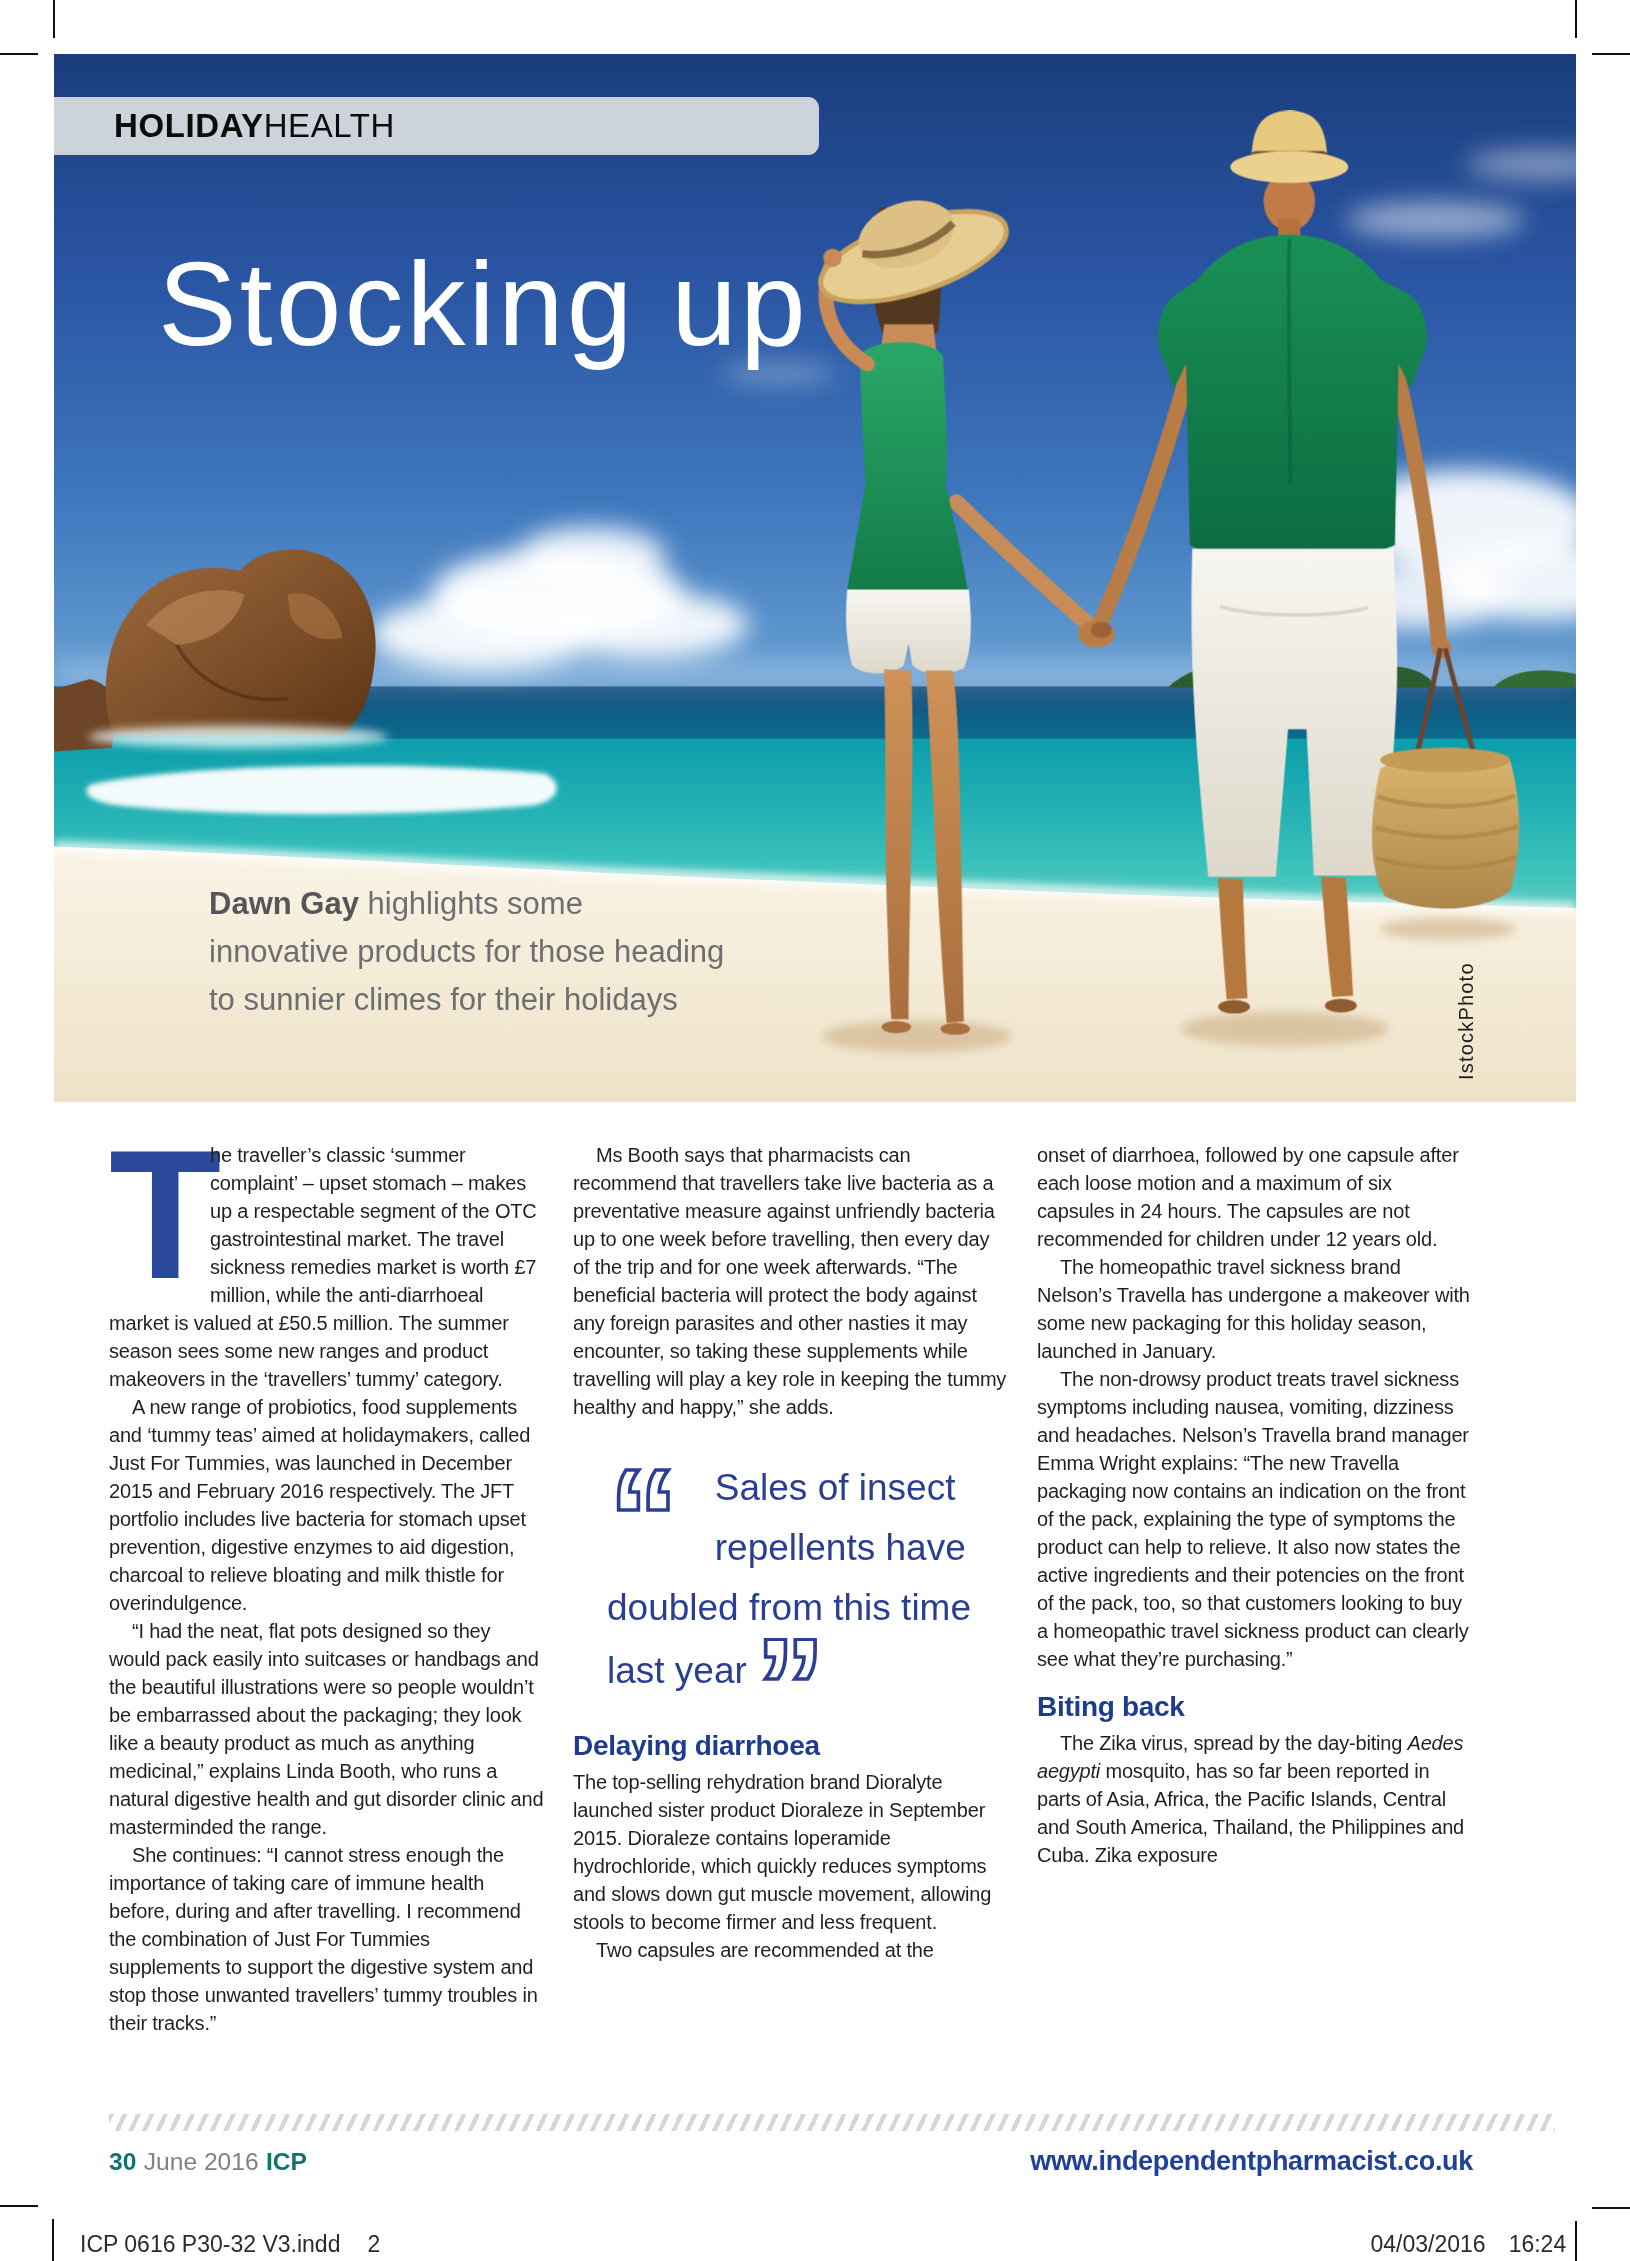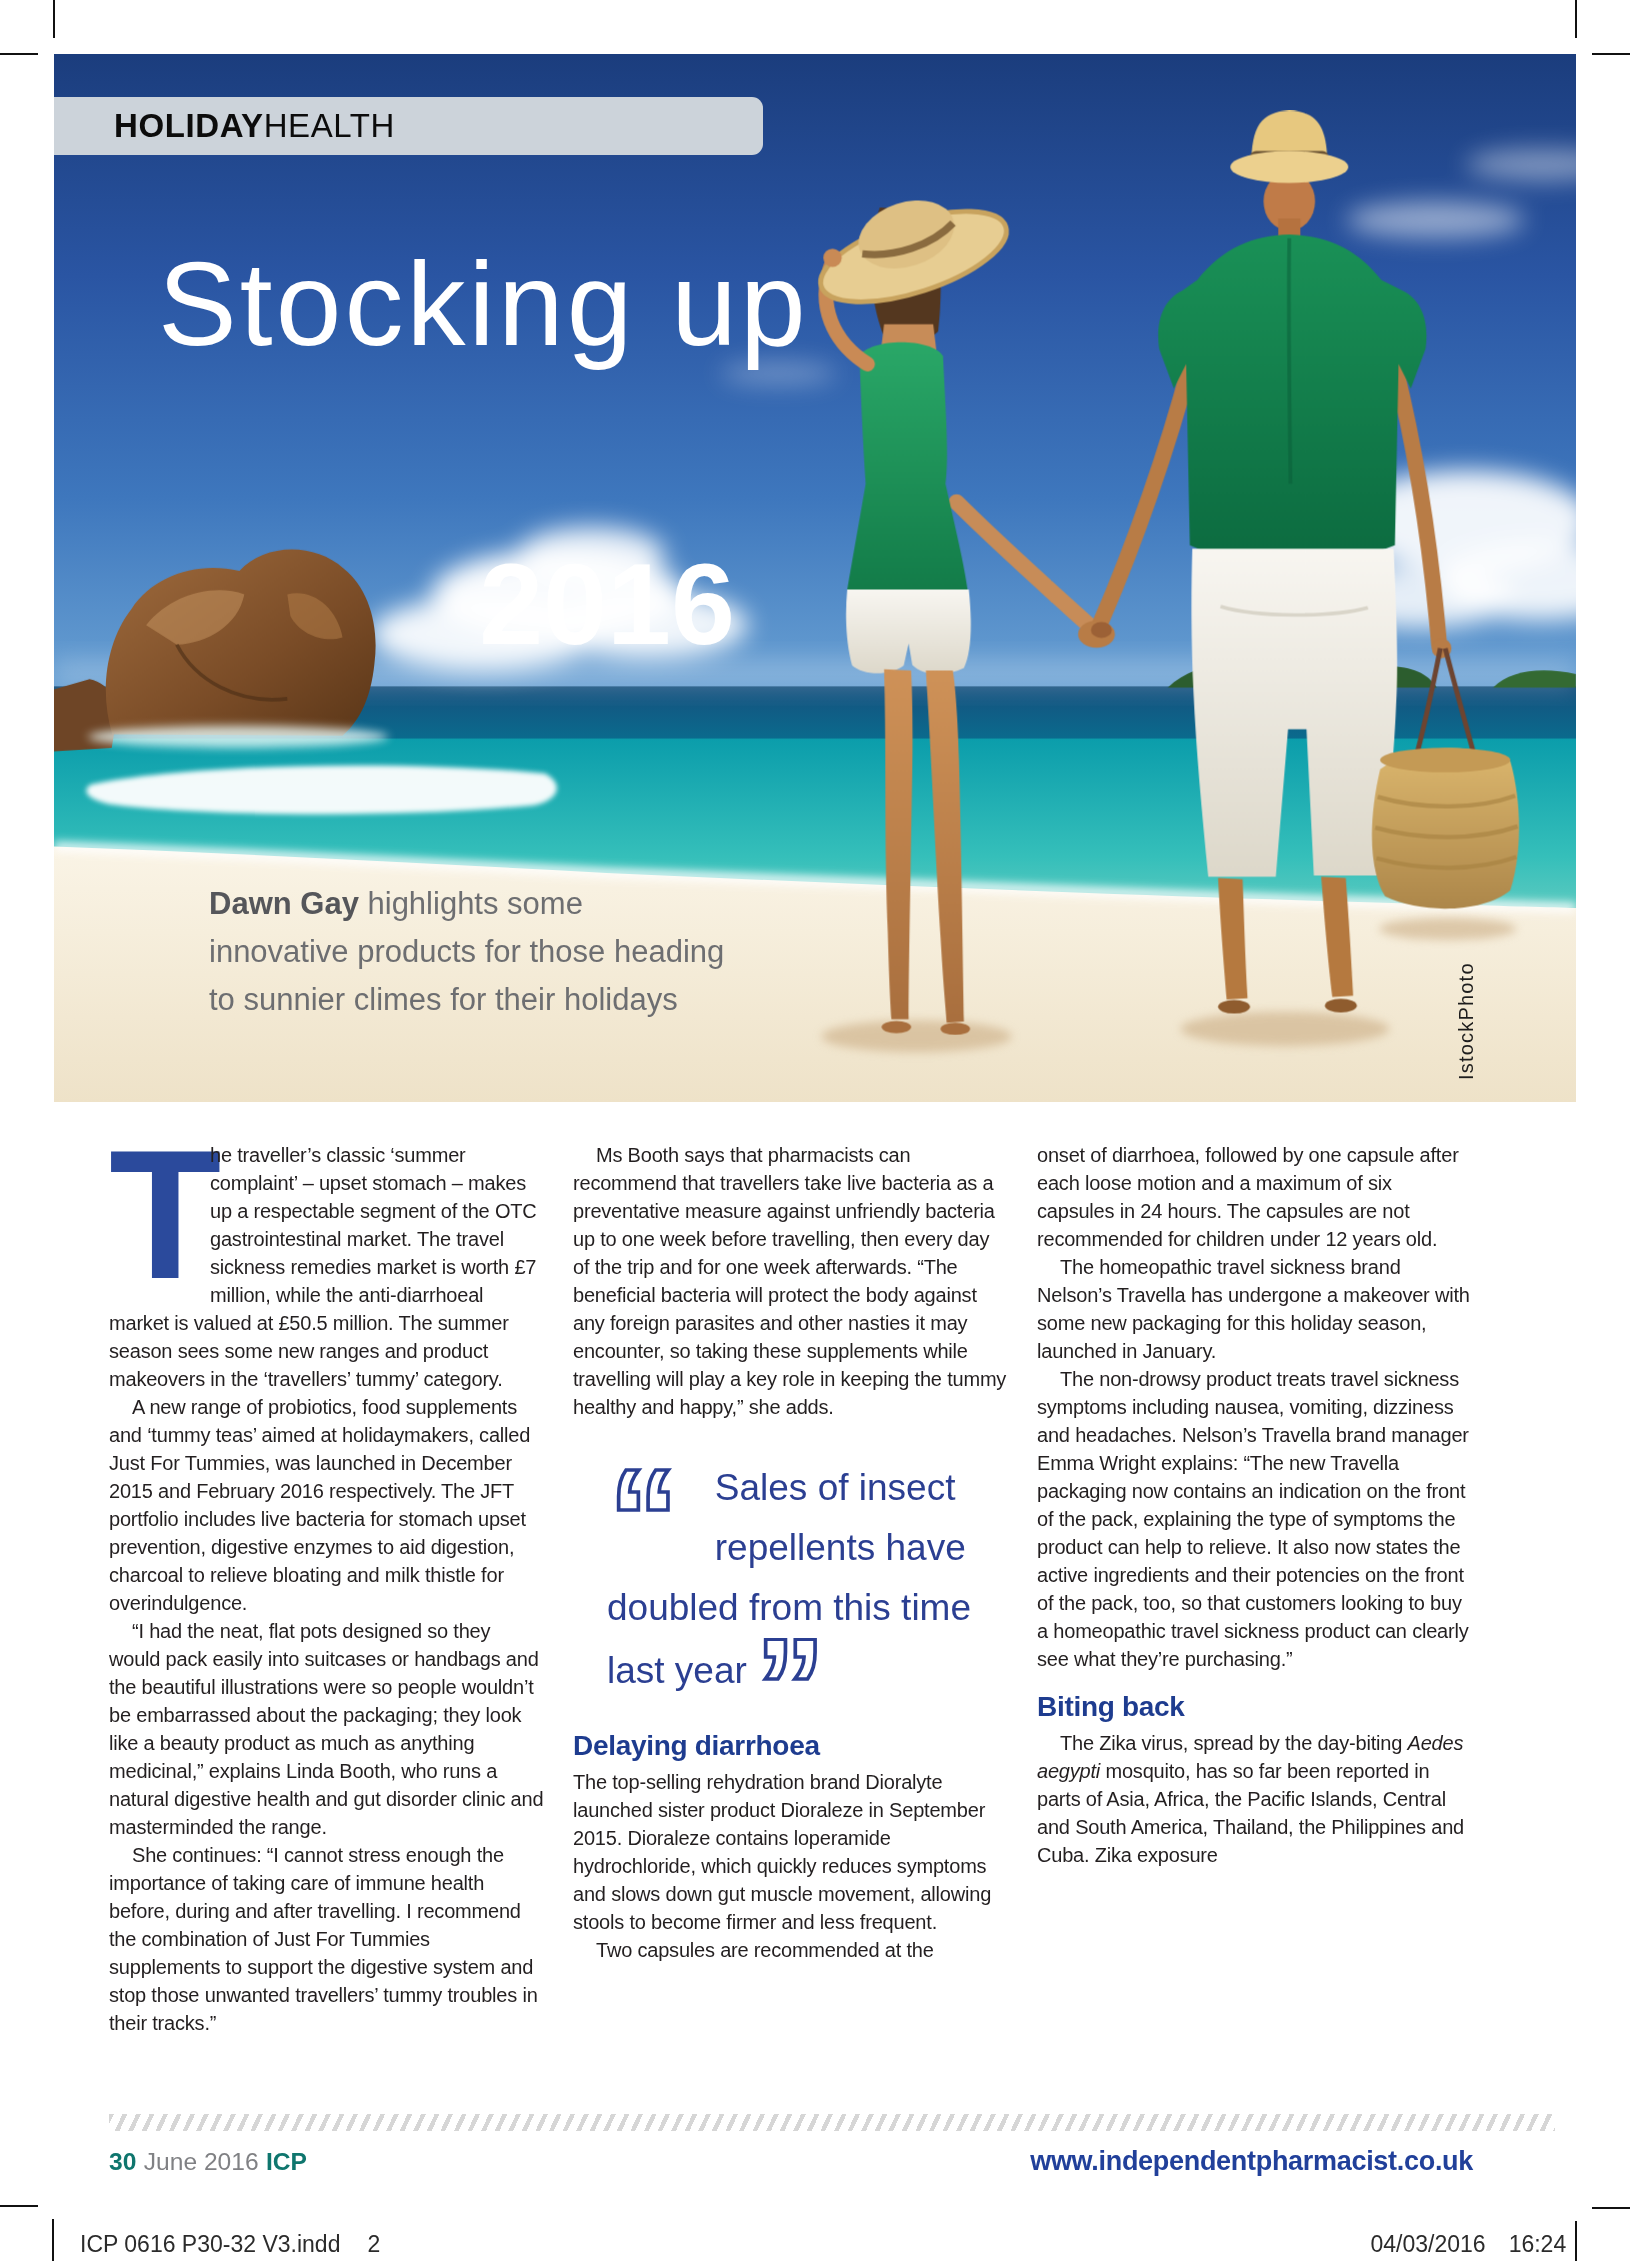--- a/index.html
+++ b/index.html
@@ -4,21 +4,21 @@
 <style>
   html,body{margin:0;padding:0;background:#ffffff;}
   .page{position:relative;width:1630px;height:2261px;background:#ffffff;overflow:hidden;
         font-family:"Liberation Sans", sans-serif;color:#231f20;}
   .crop{position:absolute;background:#111;}
   .content{position:absolute;left:54px;top:54px;width:1522px;height:2207px;}
 
   
   .hero{position:absolute;left:0;top:0;width:1522px;height:1048px;overflow:hidden;}
   .hero svg.scene{position:absolute;left:0;top:0;width:100%;height:100%;display:block;}
-  .tagband{position:absolute;left:0;top:43px;width:709px;height:58px;background:#ccd3da;
+  .tagband{position:absolute;left:0;top:43px;width:765px;height:58px;background:#ccd3da;
            border-radius:0 11px 11px 0;display:flex;align-items:center;padding-left:60px;
            box-sizing:border-box;font-size:33px;letter-spacing:0.6px;color:#0c0c0c;}
   .tagband b{font-weight:700;}
   .title{position:absolute;color:#ffffff;white-space:nowrap;}
   .title-1{left:104px;top:182px;font-size:118px;letter-spacing:3.1px;font-weight:400;}
   .title-2{left:64px;top:341px;font-size:113px;letter-spacing:1.2px;font-weight:400;}
   .title-2 b{font-weight:700;letter-spacing:0.6px;}
   .title-3{left:405px;top:484px;width:276px;text-align:right;font-size:115px;font-weight:700;}
   .byline{position:absolute;left:155px;top:826px;width:516px;font-size:31px;line-height:48px;
           color:#6d6e71;}
@@ -224,21 +224,20 @@
           <ellipse cx="2266" cy="1150" rx="106" ry="20" fill="#c49a55"></ellipse>
         </g>
       </svg>
 
       <div class="tagband">
         <b>HOLIDAY</b>
           <span> HEALTH</span>
       </div>
 
       <div class="title title-1">Stocking up</div>
-      <div class="title title-3">2016</div>
 
       <div class="byline">
         <b>Dawn Gay</b><span> highlights some innovative products for those heading to sunnier climes for their holidays</span>
       </div>
 
       <div class="photo-credit">IstockPhoto</div>
     </div>
 
     <div class="article">
 

